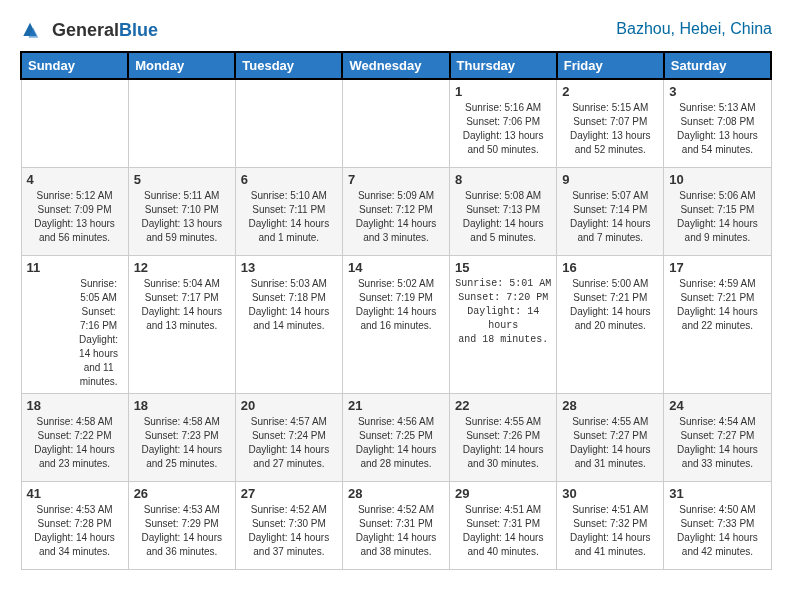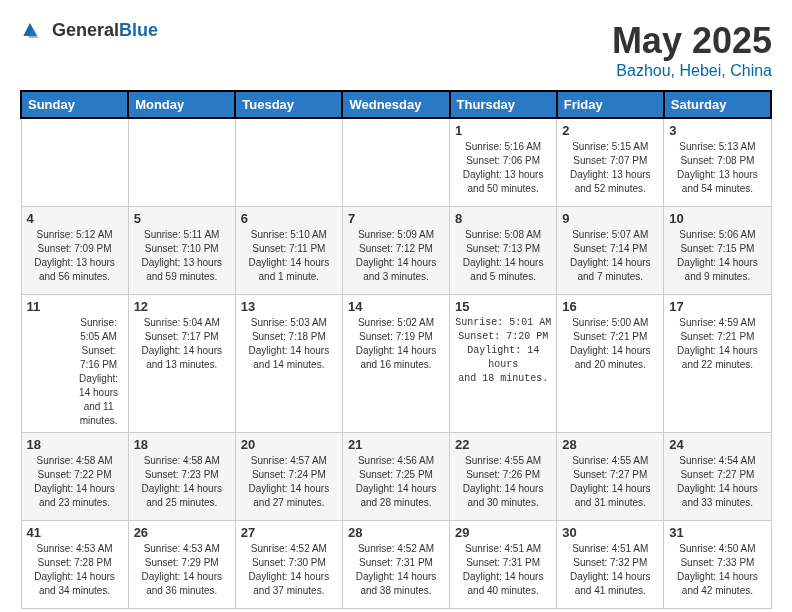--- a/index.html
+++ b/index.html
@@ -85,21 +85,20 @@
   <div class="logo">
     <svg class="logo-icon" viewBox="0 0 24 24" xmlns="http://www.w3.org/2000/svg">
       <polygon points="12,2 20,18 4,18" fill="#1a6aab"></polygon>
       <polygon points="16,8 22,20 10,20" fill="#2979c4" opacity="0.6"></polygon>
     </svg>
     <span>
       <span style="font-size:18px;font-weight:bold;color:#333;">General</span><span style="font-size:18px;font-weight:bold;color:#1a6aab;">Blue</span>
     </span>
   </div>
   <div class="title-area">
-    <div class="month-title">May 2025</div>
     <div class="location-title">Bazhou, Hebei, China</div>
   </div>
 </div>
 
 <table>
   <thead>
     <tr>
       <th>Sunday</th>
       <th>Monday</th>
       <th>Tuesday</th>

